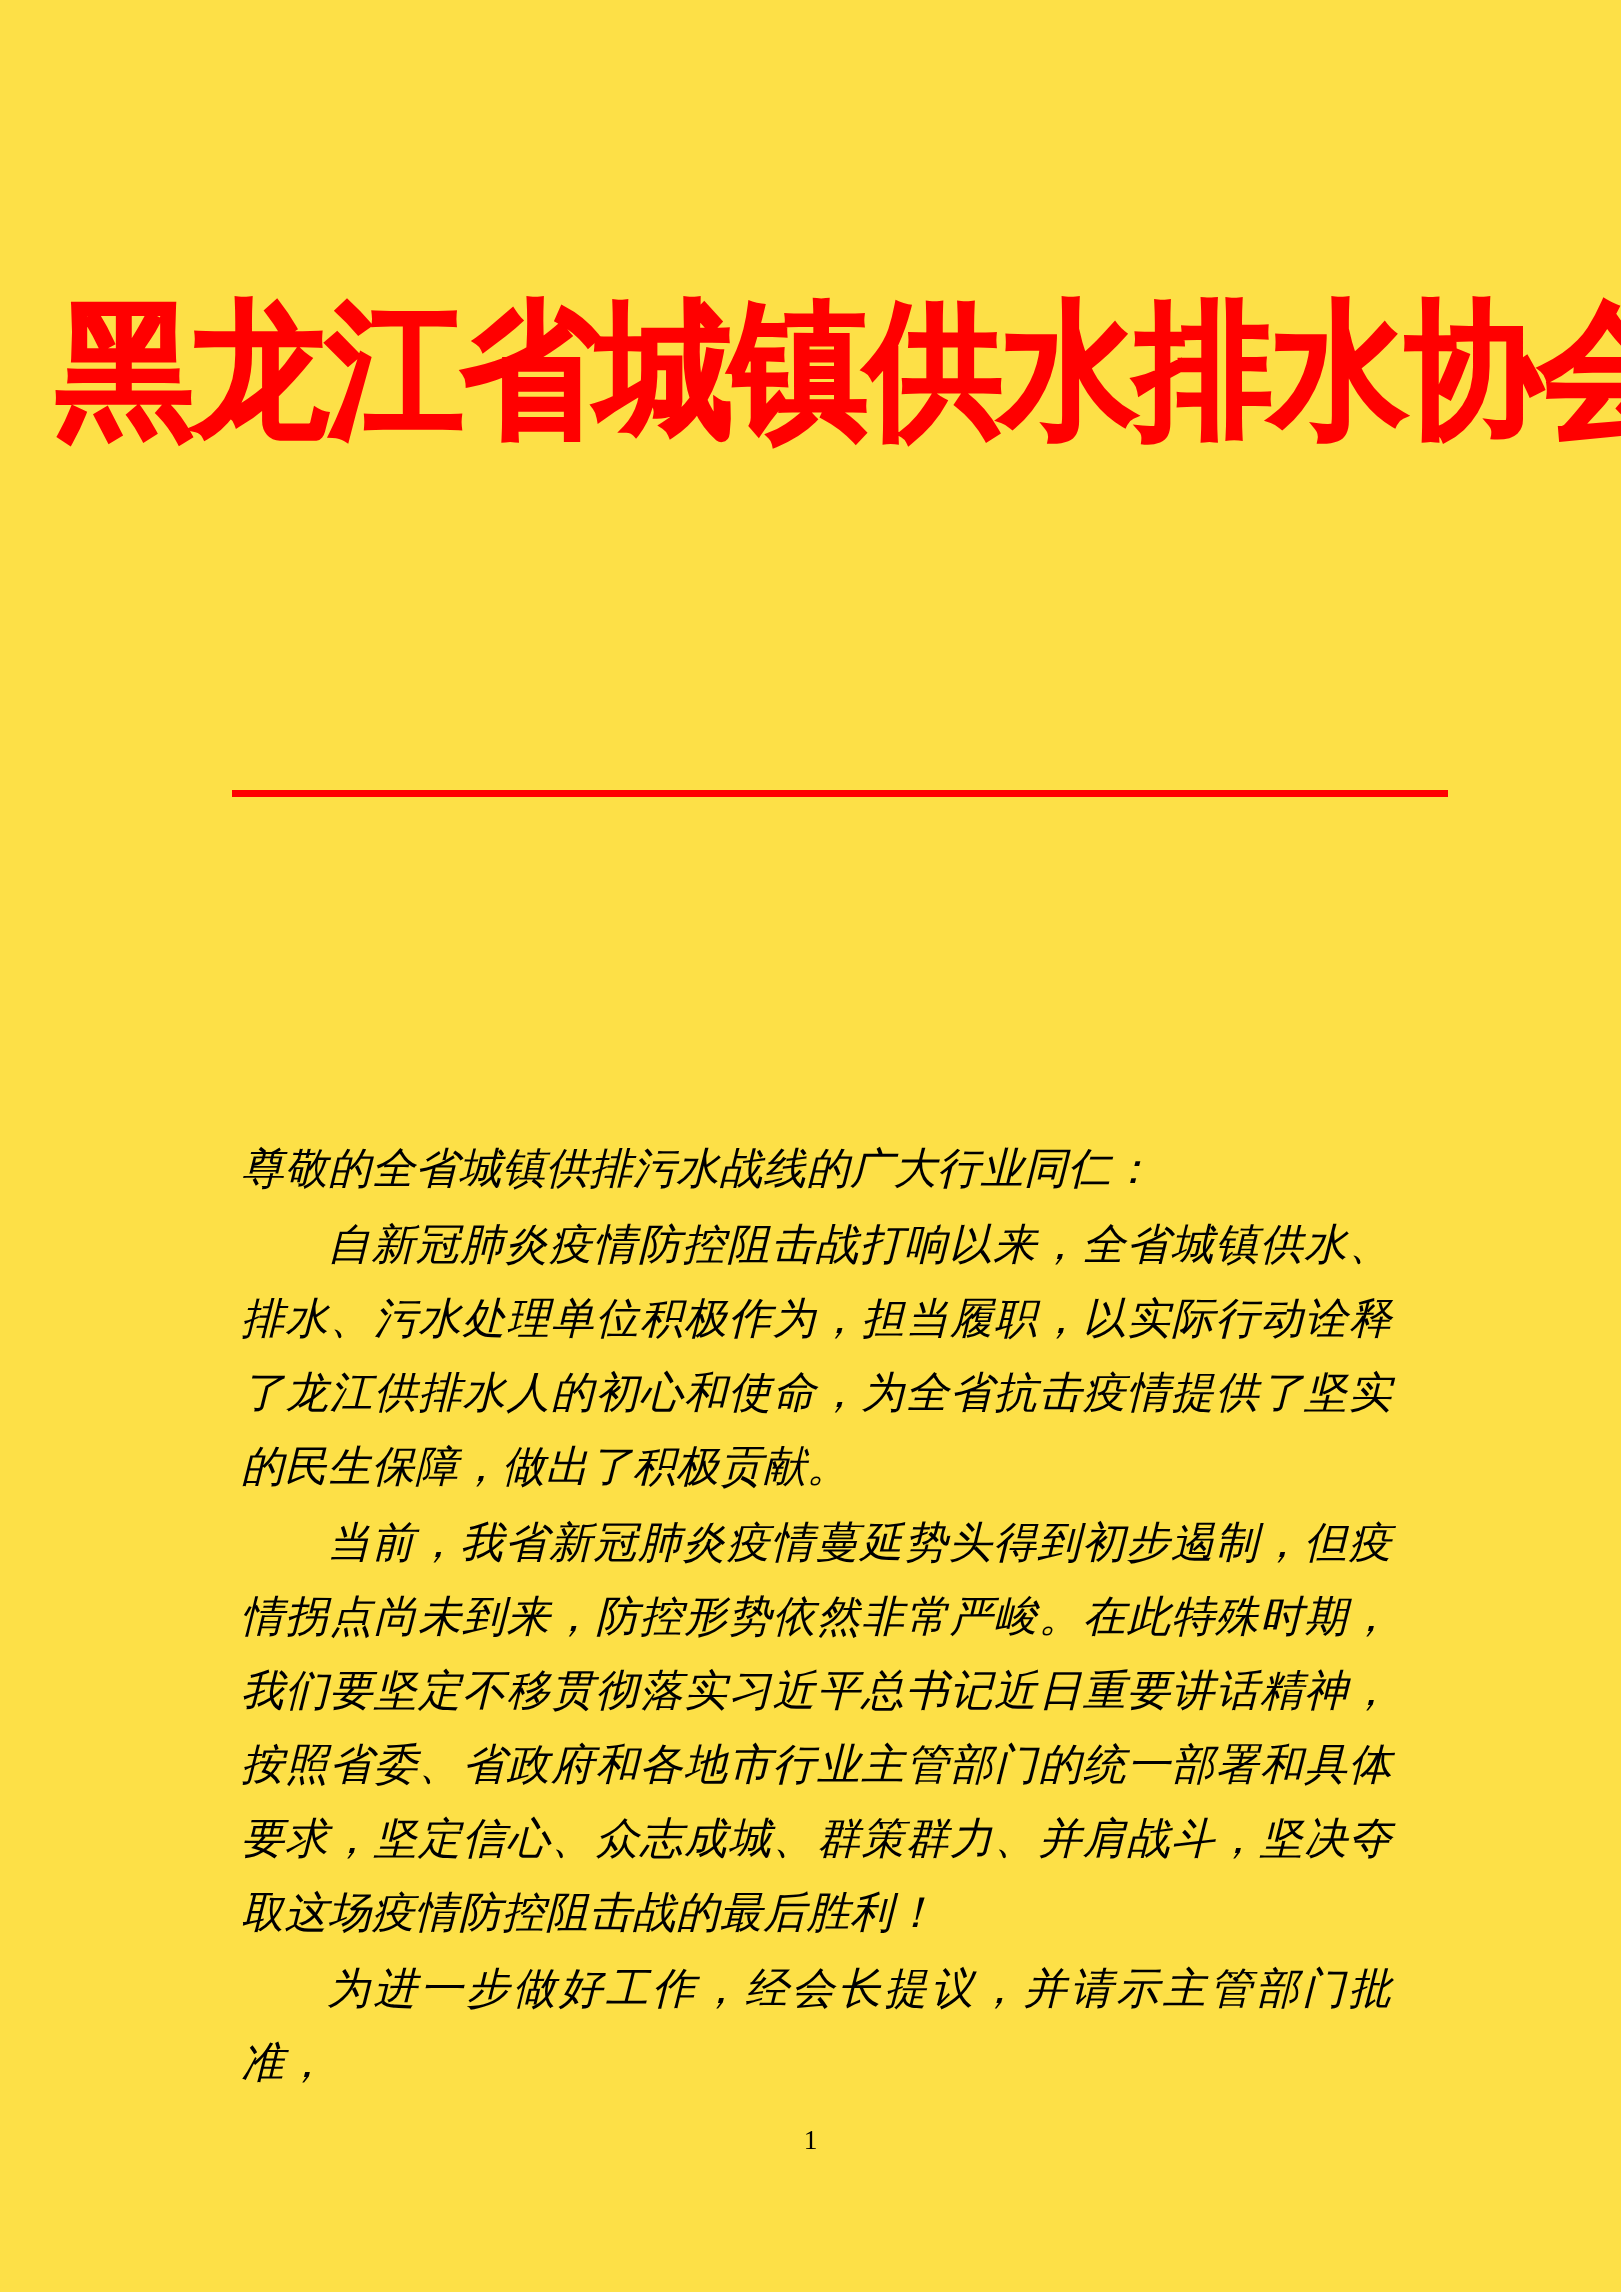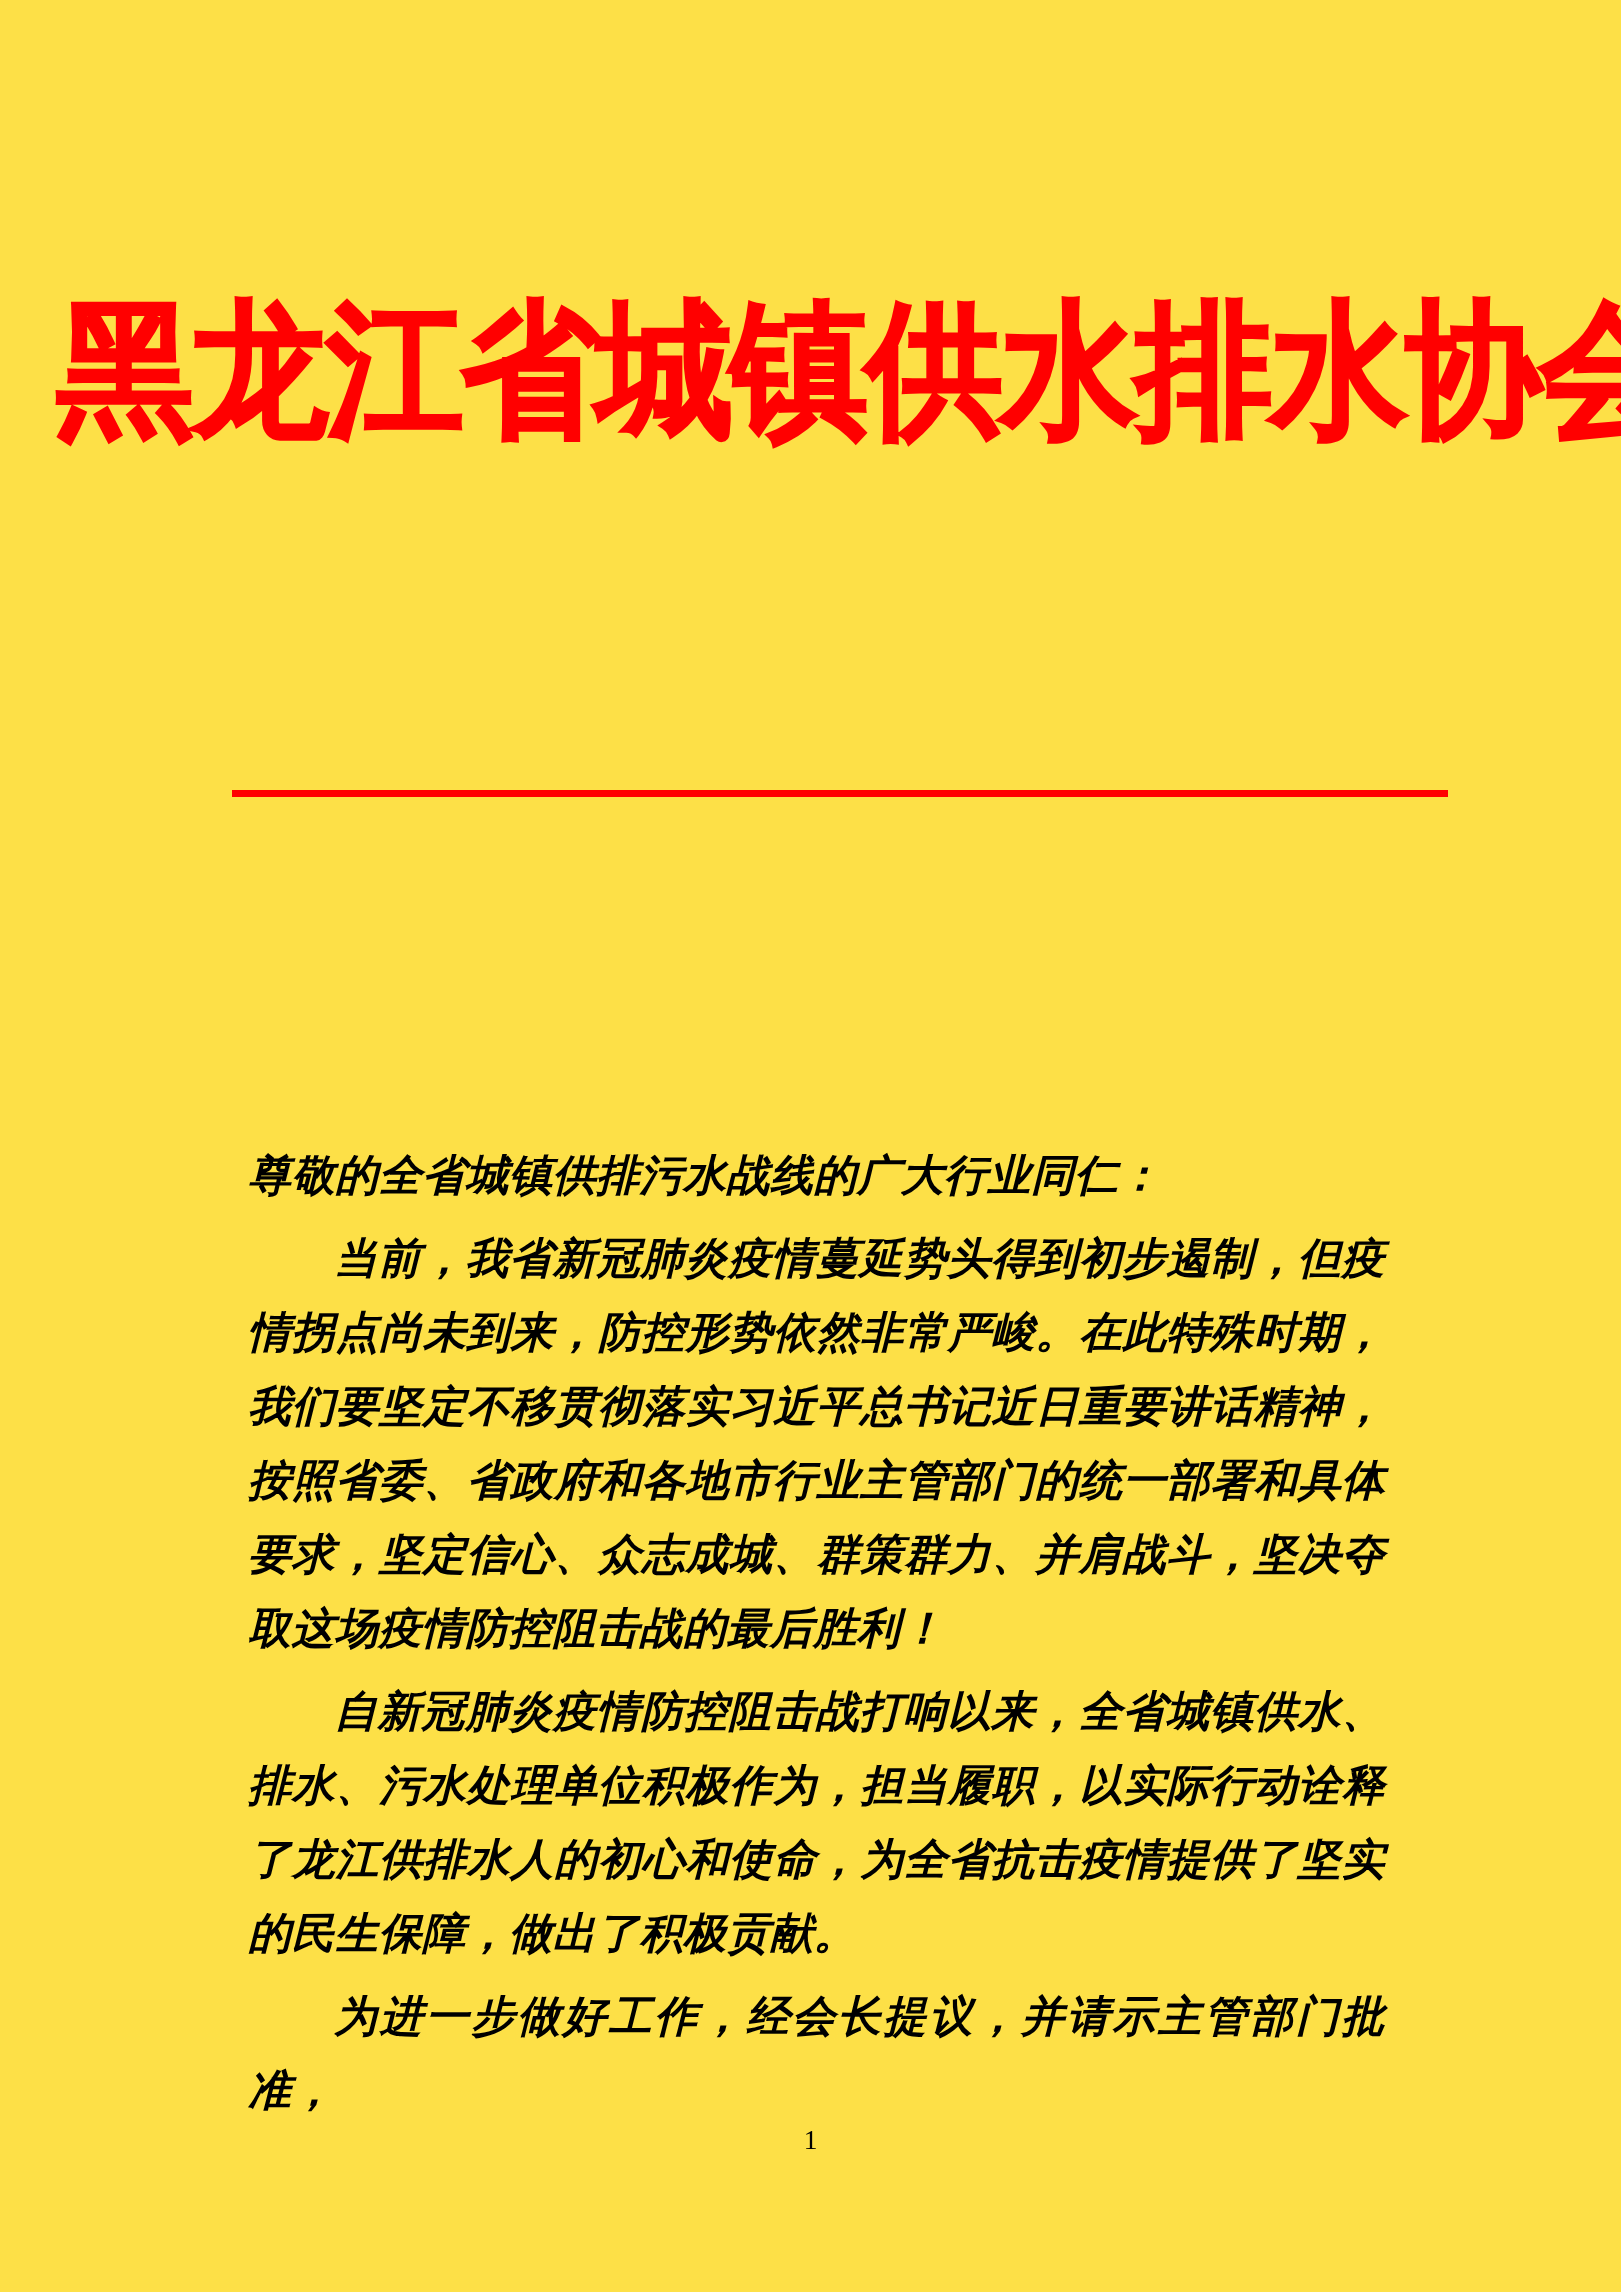--- a/index.html
+++ b/index.html
@@ -76,24 +76,23 @@
     font-family: "DejaVu Serif", "Liberation Serif", serif;
     font-size: 43px;
     line-height: 74px;
     text-align: justify;
     text-justify: inter-character;
     letter-spacing: 0.5px;
     font-style: italic;
     font-weight: 400;
   }
   .body-block p {
-    margin: 9px;
+    margin: 2px;
     text-align: justify;
     text-align-last: left;
-    font-weight: bold;
   }
   .body-block p.indent {
     text-indent: 2em;
   }
   .body-block p.salutation {
     text-indent: 0;
   }
 
   
   .page-number {
@@ -114,21 +113,21 @@
 
   <div class="masthead">黑龙江省城镇供水排水协会</div>
 
   <div class="red-rule"></div>
 
   <div class="doc-title">
   </div>
 
   <div class="body-block">
     <p class="salutation">尊敬的全省城镇供排污水战线的广大行业同仁：</p>
+    <p class="indent">自新冠肺炎疫情防控阻击战打响以来，全省城镇供水、排水、污水处理单位积极作为，担当履职，以实际行动诠释了龙江供排水人的初心和使命，为全省抗击疫情提供了坚实的民生保障，做出了积极贡献。</p>
     <p class="indent">当前，我省新冠肺炎疫情蔓延势头得到初步遏制，但疫情拐点尚未到来，防控形势依然非常严峻。在此特殊时期，我们要坚定不移贯彻落实习近平总书记近日重要讲话精神，按照省委、省政府和各地市行业主管部门的统一部署和具体要求，坚定信心、众志成城、群策群力、并肩战斗，坚决夺取这场疫情防控阻击战的最后胜利！</p>
-    <p class="indent">自新冠肺炎疫情防控阻击战打响以来，全省城镇供水、排水、污水处理单位积极作为，担当履职，以实际行动诠释了龙江供排水人的初心和使命，为全省抗击疫情提供了坚实的民生保障，做出了积极贡献。</p>
     <p class="indent">为进一步做好工作，经会长提议，并请示主管部门批准，</p>
   </div>
 
   <div class="page-number">1</div>
 
 </div>
 
 
 </body></html>

